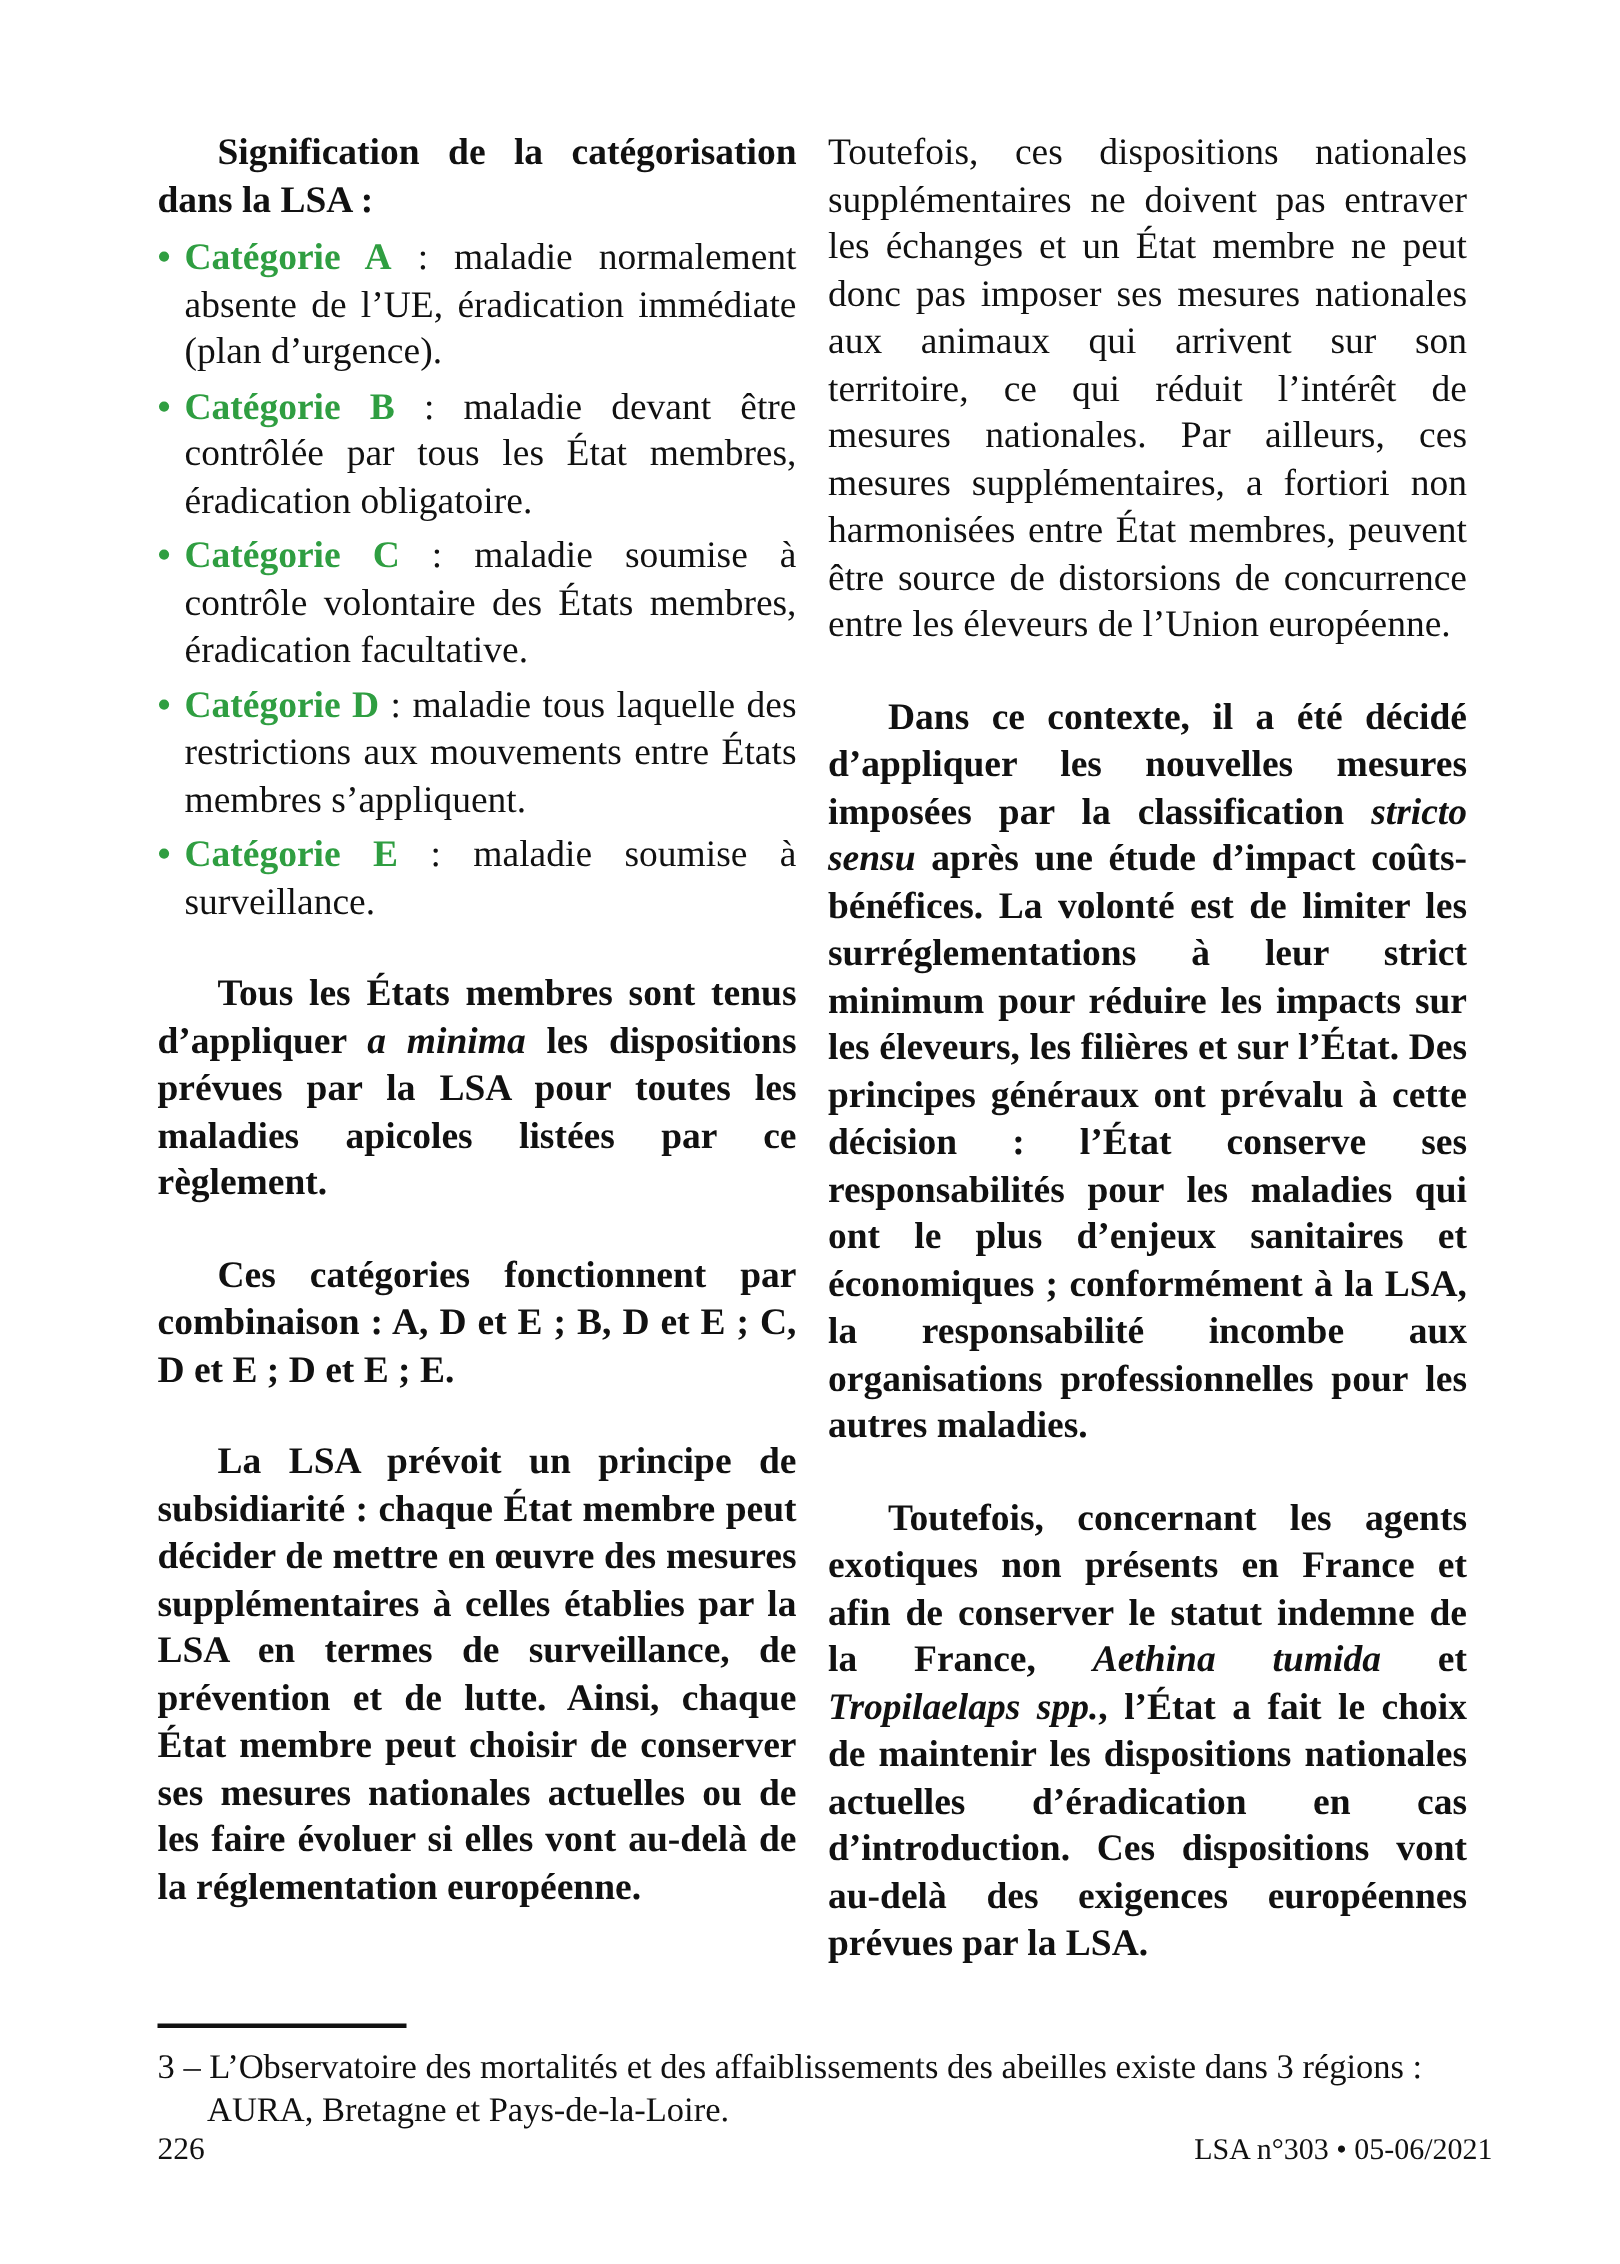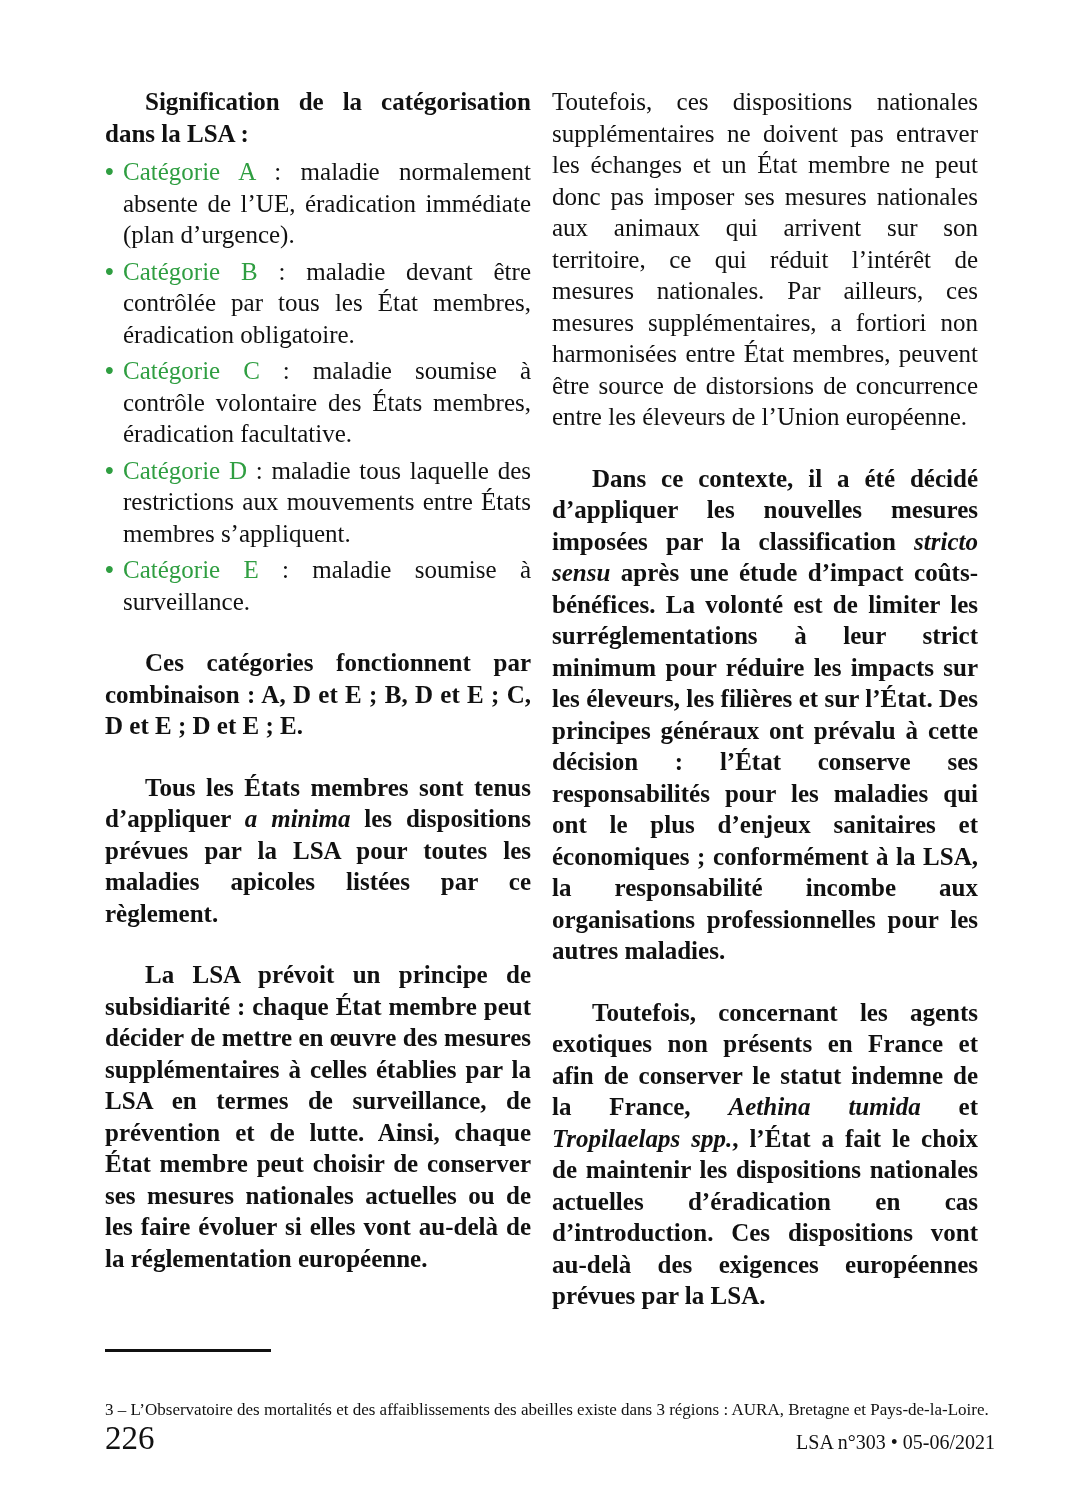--- a/index.html
+++ b/index.html
@@ -38,73 +38,72 @@
     text-align:justify;
   }
   .bullet-dot{
     position:absolute;
     left:0;top:0;
     color:var(--cat-green,#2f9e41);
     font-weight:bold;
   }
   .cat-label{
     color:var(--cat-green,#2f9e41);
-    font-weight:normal;
+    font-weight:bold;
   }
   .para{margin:30px 0 0 0;}
   .para.indent{text-indent:40px;font-weight:bold;}
   .col-right .para:first-child{margin-top:0;}
   em{font-style:italic;}
   .footnote-rule{
     position:absolute;
     left:105px;top:1349px;
     width:166px;height:3px;
     background:#111111;
   }
   .footnote{
     position:absolute;
     left:105px;top:1363px;
     width:898px;
-    font-size:17px;
+    font-size:23px;
     line-height:29px;
-    margin-top:32px;
   }
   .footnote p{
     margin:0;
     padding-left:33px;
     text-indent:-33px;
     text-align:left;
   }
   .footer{
     position:absolute;
     left:105px;right:85px;top:1420px;
     display:flex;
     justify-content:space-between;
     align-items:baseline;
   }
-  .page-number{font-size:33px;}
+  .page-number{font-size:21px;}
   .journal-ref{font-size:20px;}
 </style>
 </head>
 <body>
 
 <div class="page" style="background: rgb(255, 255, 255); color: rgb(17, 17, 17);">
 
   <div class="col col-left">
     <p class="heading">Signification de la catégorisation dans la LSA :</p>
     <ul class="bullets">
         <li><span class="bullet-dot">•</span><span class="cat-label">Catégorie A</span><span> : maladie normalement absente de l’UE, éradication immédiate (plan d’urgence).</span></li>
         <li><span class="bullet-dot">•</span><span class="cat-label">Catégorie B</span><span> : maladie devant être contrôlée par tous les État membres, éradication obligatoire.</span></li>
         <li><span class="bullet-dot">•</span><span class="cat-label">Catégorie C</span><span> : maladie soumise à contrôle volontaire des États membres, éradication facultative.</span></li>
         <li><span class="bullet-dot">•</span><span class="cat-label">Catégorie D</span><span> : maladie tous laquelle des restrictions aux mouvements entre États membres s’appliquent.</span></li>
         <li><span class="bullet-dot">•</span><span class="cat-label">Catégorie E</span><span> : maladie soumise à surveillance.</span></li>
       </ul>
     <div>
+        <p class="para indent"><span>Tous les États membres sont tenus d’appliquer </span><em>a minima</em><span> les dispositions prévues par la LSA pour toutes les maladies apicoles listées par ce règlement.</span></p>
         <p class="para indent"><span>Ces catégories fonctionnent par combinaison : A, D et E ; B, D et E ; C, D et E ; D et E ; E.</span></p>
-        <p class="para indent"><span>Tous les États membres sont tenus d’appliquer </span><em>a minima</em><span> les dispositions prévues par la LSA pour toutes les maladies apicoles listées par ce règlement.</span></p>
         <p class="para indent"><span>La LSA prévoit un principe de subsidiarité : chaque État membre peut décider de mettre en œuvre des mesures supplémentaires à celles établies par la LSA en termes de surveillance, de prévention et de lutte. Ainsi, chaque État membre peut choisir de conserver ses mesures nationales actuelles ou de les faire évoluer si elles vont au-delà de la réglementation européenne.</span></p>
       </div>
   </div>
 
   <div class="col col-right">
       <p class="para"><span>Toutefois, ces dispositions nationales supplémentaires ne doivent pas entraver les échanges et un État membre ne peut donc pas imposer ses mesures nationales aux animaux qui arrivent sur son territoire, ce qui réduit l’intérêt de mesures nationales. Par ailleurs, ces mesures supplémentaires, a fortiori non harmonisées entre État membres, peuvent être source de distorsions de concurrence entre les éleveurs de l’Union européenne.</span></p>
       <p class="para indent"><span>Dans ce contexte, il a été décidé d’appliquer les nouvelles mesures imposées par la classification </span><em>stricto sensu</em><span> après une étude d’impact coûts-bénéfices. La volonté est de limiter les surréglementations à leur strict minimum pour réduire les impacts sur les éleveurs, les filières et sur l’État. Des principes généraux ont prévalu à cette décision : l’État conserve ses responsabilités pour les maladies qui ont le plus d’enjeux sanitaires et économiques ; conformément à la LSA, la responsabilité incombe aux organisations professionnelles pour les autres maladies.</span></p>
       <p class="para indent"><span>Toutefois, concernant les agents exotiques non présents en France et afin de conserver le statut indemne de la France, </span><em>Aethina tumida</em><span> et </span><em>Tropilaelaps spp.</em><span>, l’État a fait le choix de maintenir les dispositions nationales actuelles d’éradication en cas d’introduction. Ces dispositions vont au-delà des exigences européennes prévues par la LSA.</span></p>
     </div>
 

